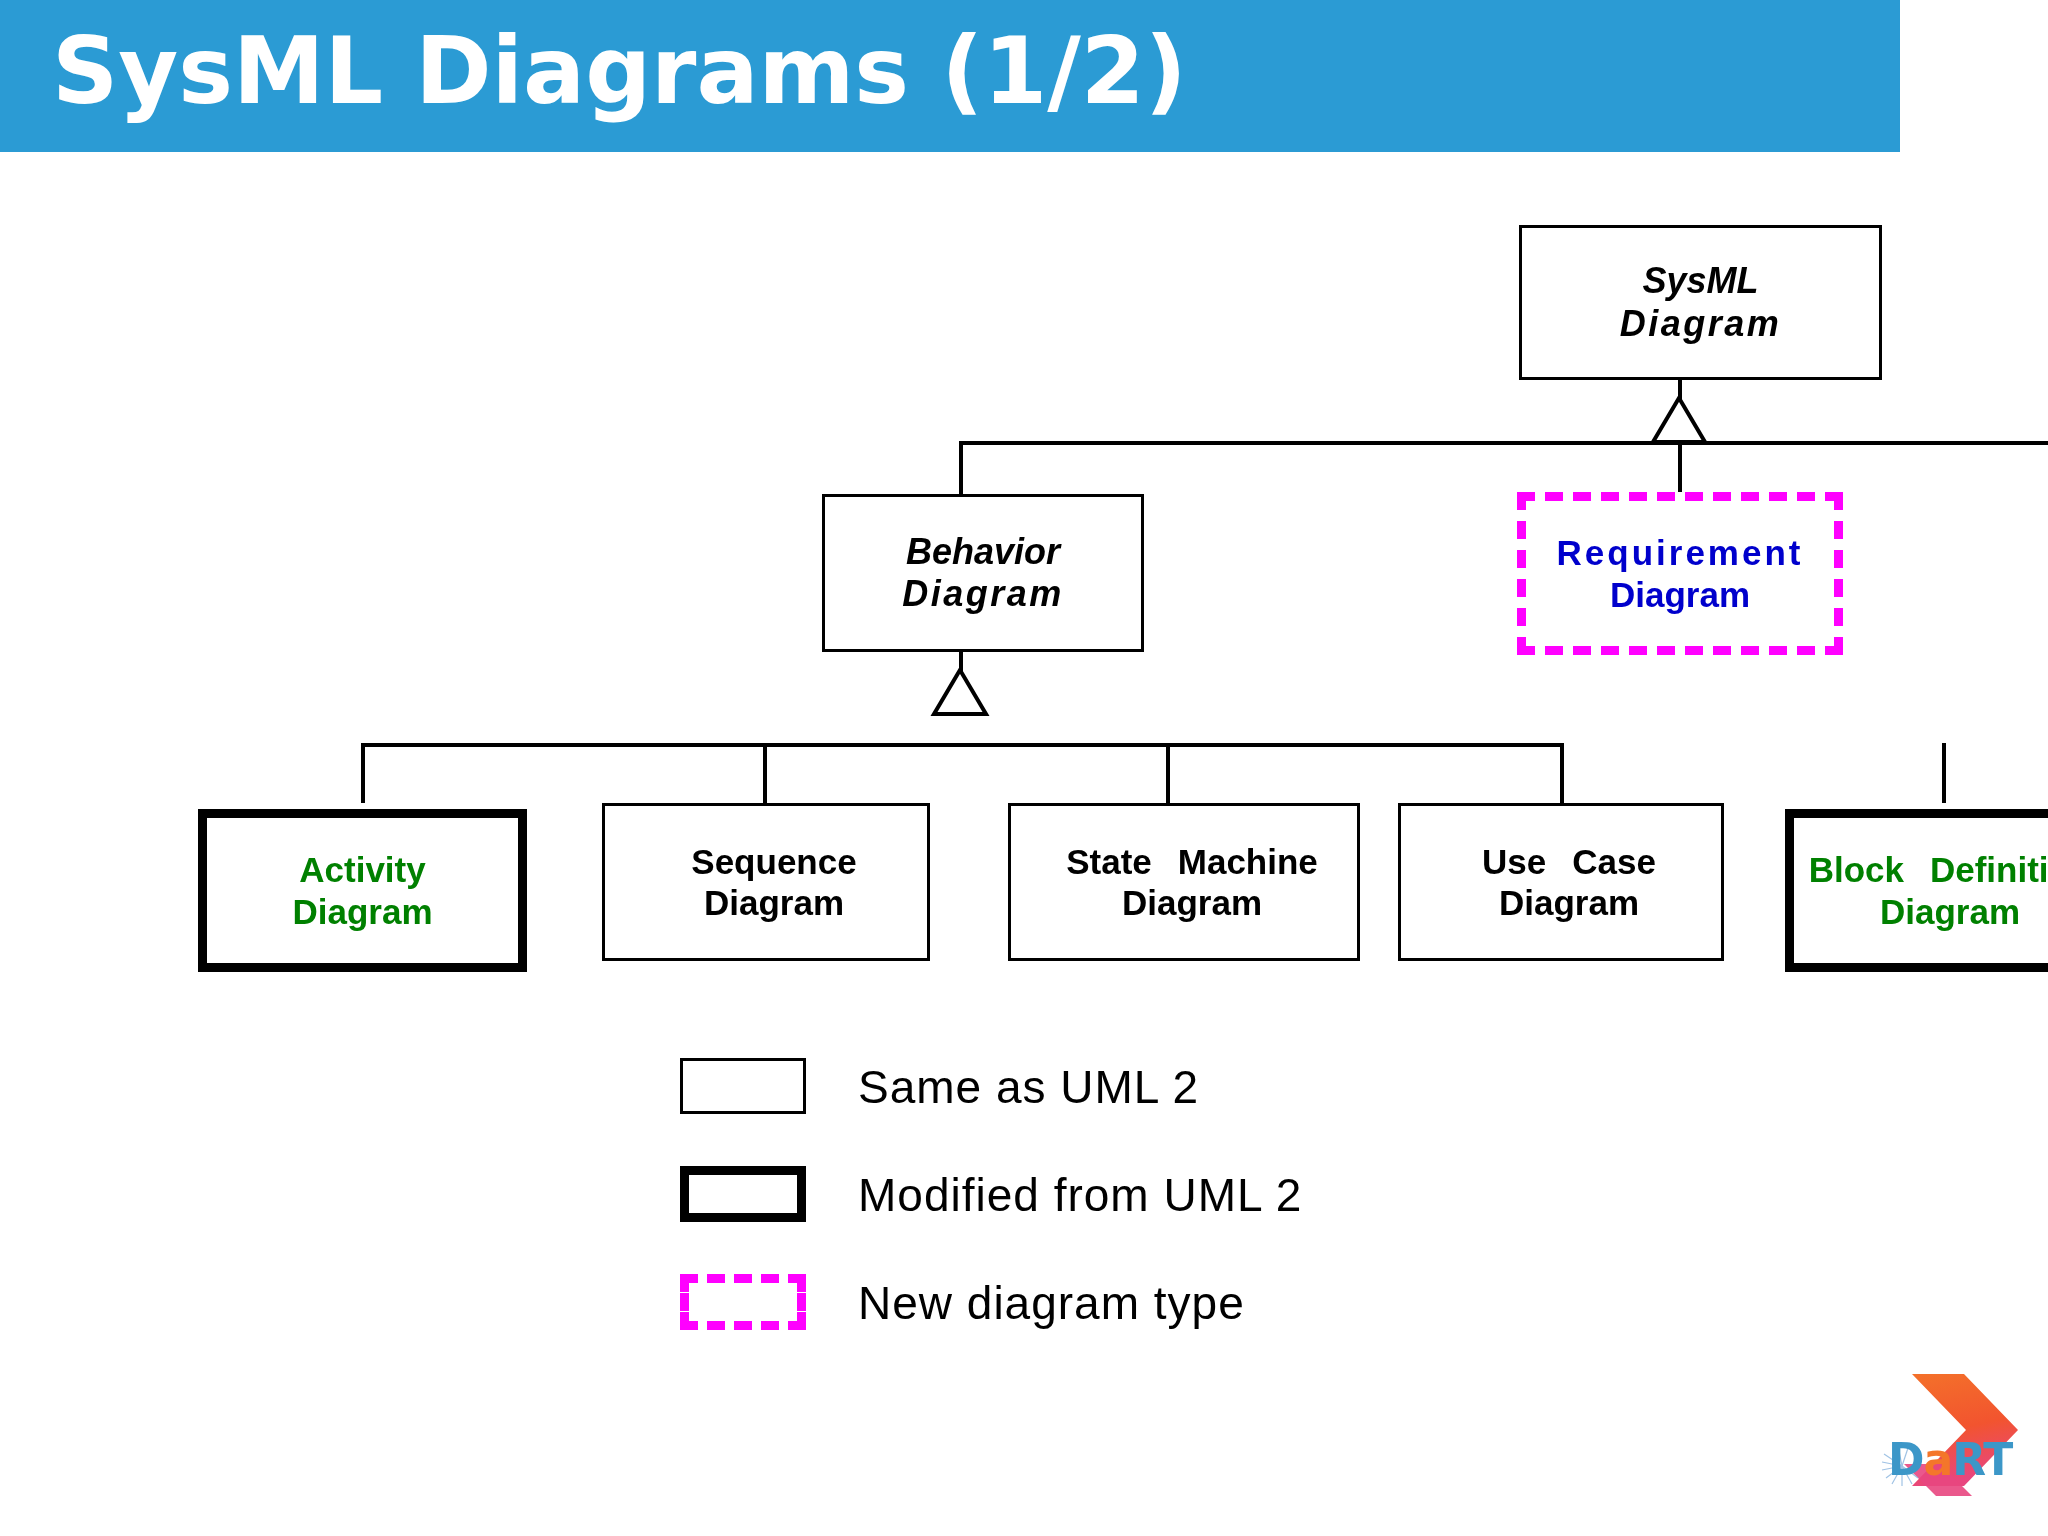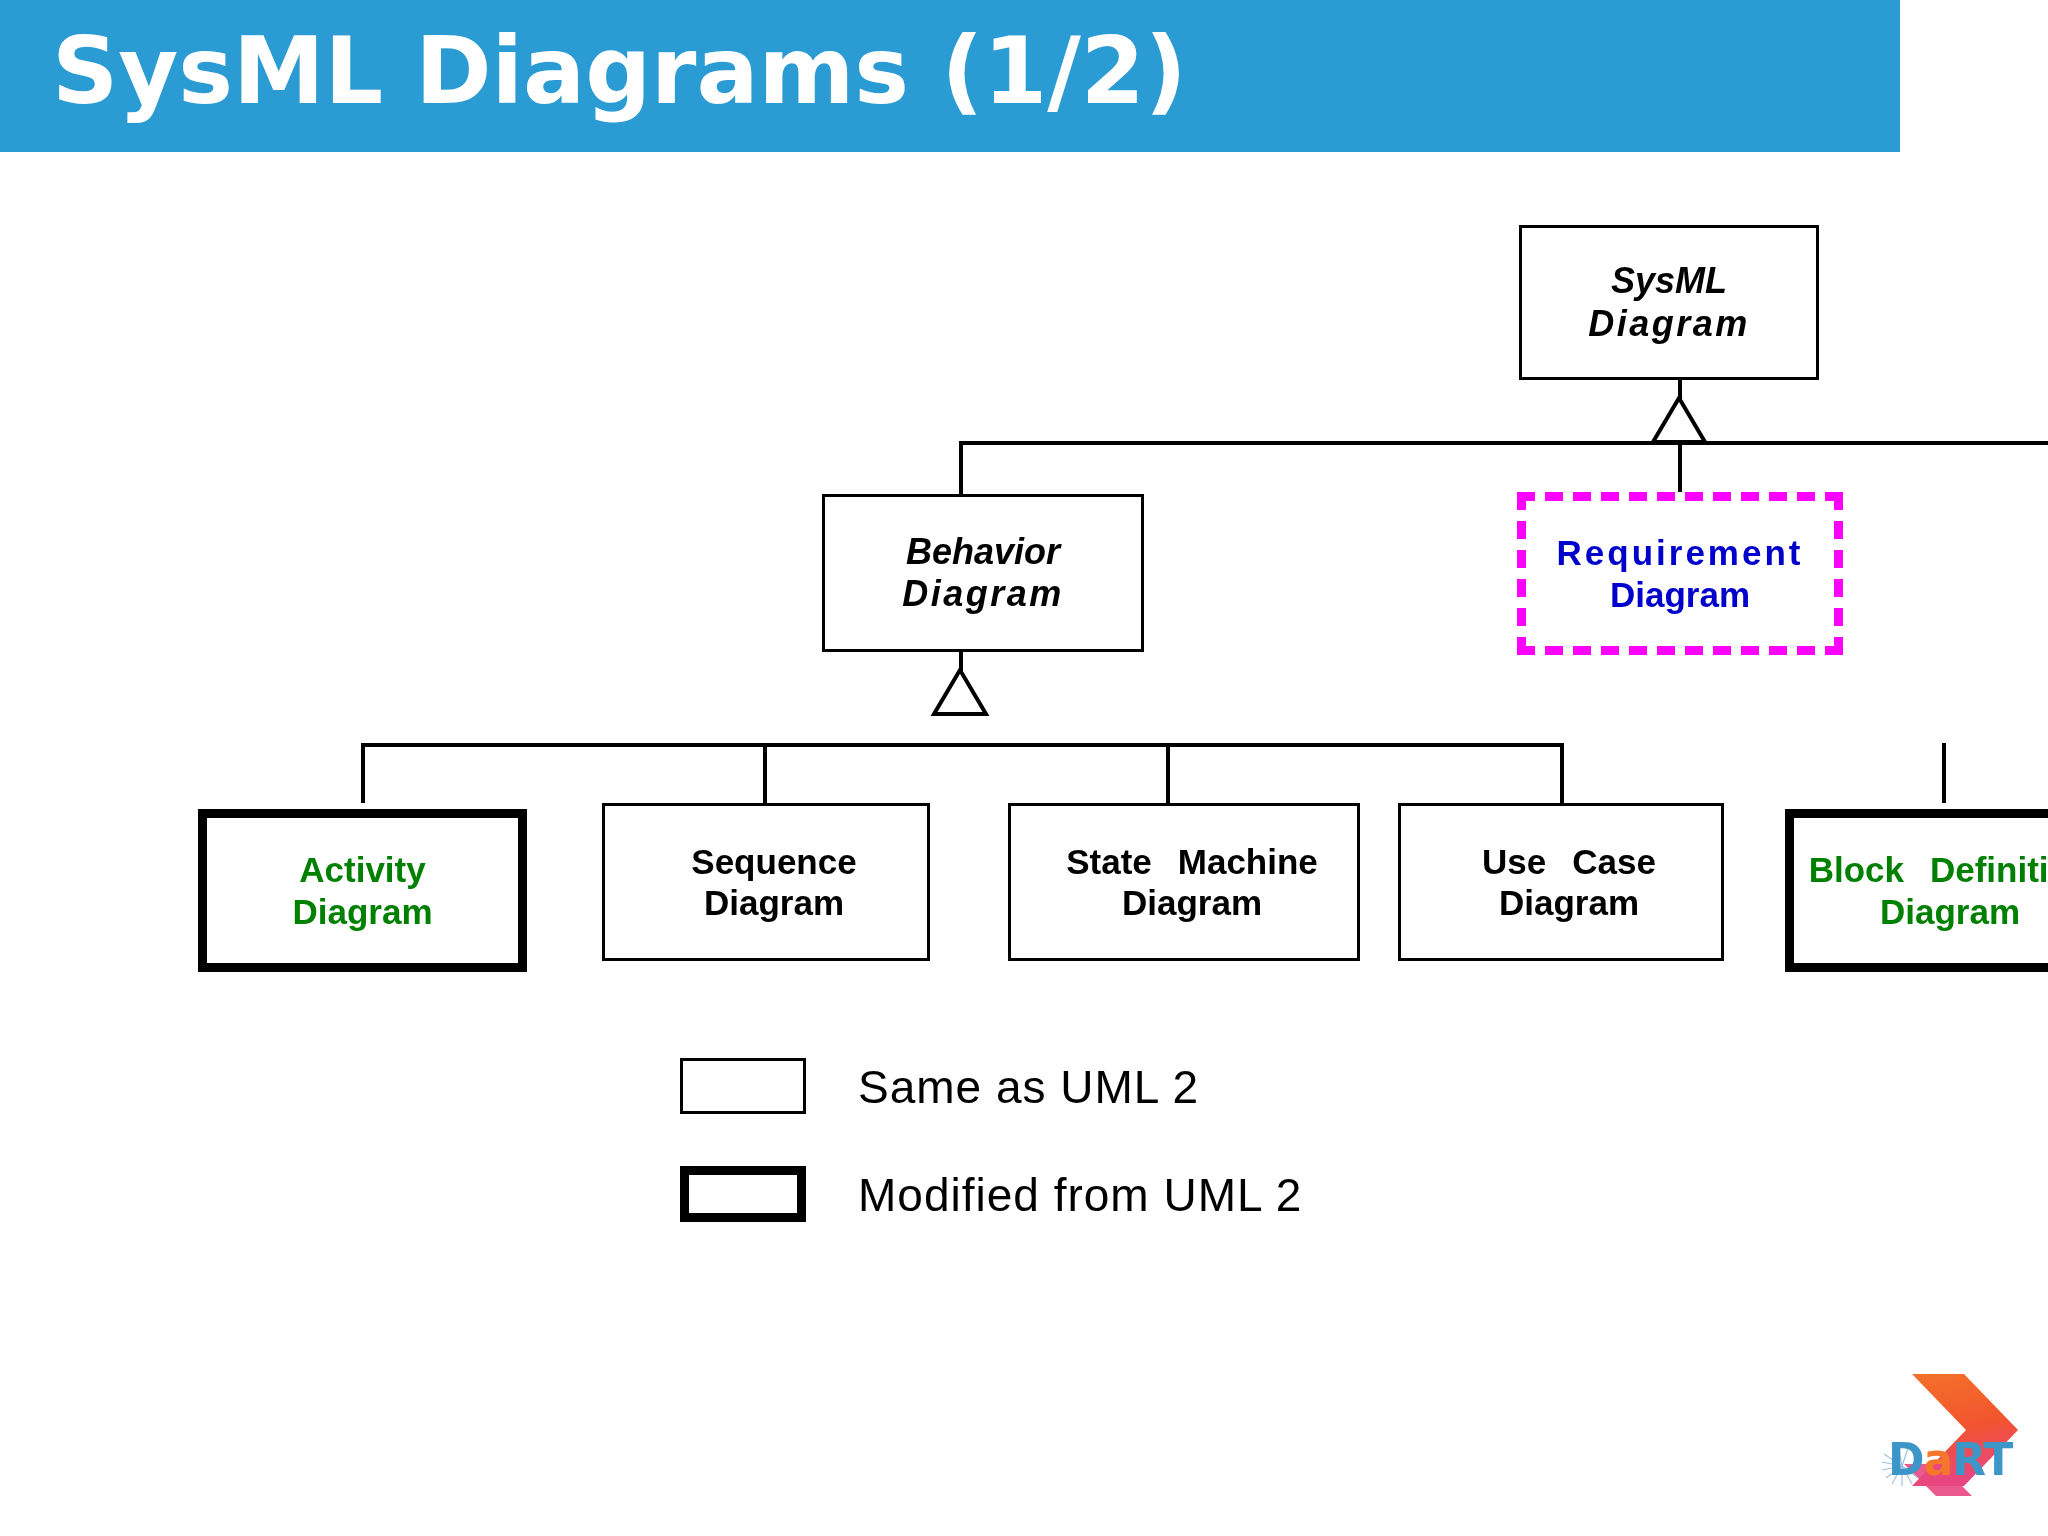--- a/index.html
+++ b/index.html
@@ -199,21 +199,21 @@
 
     <div class="hline" style="left:361px; top:743px; width:1203px;"></div>
 
     <div class="vline" style="left:361px; top:743px; height:60px;"></div>
     <div class="vline" style="left:763px; top:743px; height:60px;"></div>
     <div class="vline" style="left:1166px; top:743px; height:60px;"></div>
     <div class="vline" style="left:1560px; top:743px; height:60px;"></div>
 
     <div class="vline" style="left:1942px; top:743px; height:60px;"></div>
 
-    <div class="node b-thin t-abstract" style="left:1519px; top:225px; width:300px; height:155px;">
+    <div class="node b-thin t-abstract" style="left:1519px; top:225px; width:363px; height:155px;">
       <span class="ln">SysML</span>
       <span class="ln sp">Diagram</span>
     </div>
 
     <div class="node b-thin t-abstract" style="left:822px; top:494px; width:322px; height:158px;">
       <span class="ln">Behavior</span>
       <span class="ln sp">Diagram</span>
     </div>
 
     <div class="node b-dashed t-blue" style="left:1517px; top:492px; width:326px; height:163px;">
@@ -253,20 +253,24 @@
     <div class="legend-row">
       <div class="legend-swatch sw-thin"></div>
       <div class="legend-label">Same as UML 2</div>
     </div>
 
     <div class="legend-row">
       <div class="legend-swatch sw-thick"></div>
       <div class="legend-label">Modified from UML 2</div>
     </div>
 
+    <div class="legend-row">
+      <div class="legend-swatch sw-dashed"></div>
+      <div class="legend-label">New diagram type</div>
+    </div>
 
   </div>
 
   <div id="logo">
     <svg width="170" height="150" viewBox="0 0 170 150">
       <defs>
         <linearGradient id="chevGrad" x1="0" y1="0" x2="0.2" y2="1">
           <stop offset="0%" stop-color="#f4712a"></stop>
           <stop offset="55%" stop-color="#f2542f"></stop>
           <stop offset="100%" stop-color="#e8467f"></stop>

